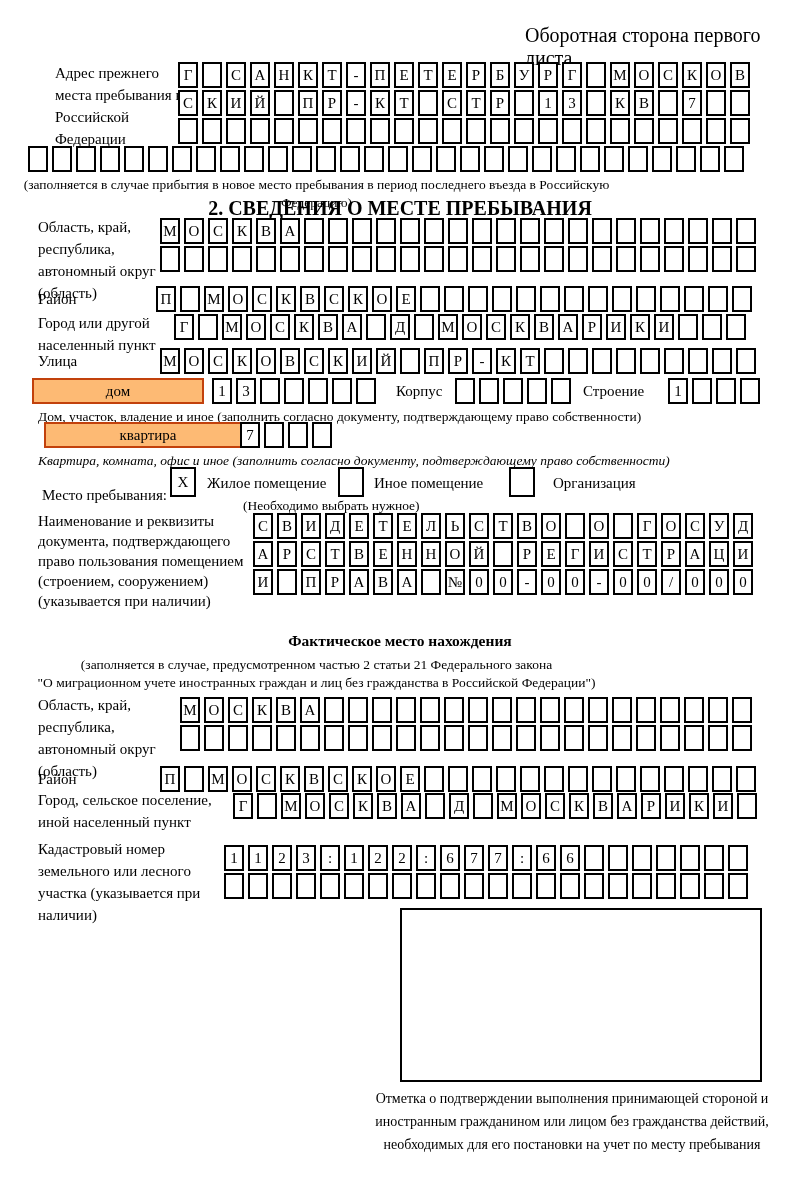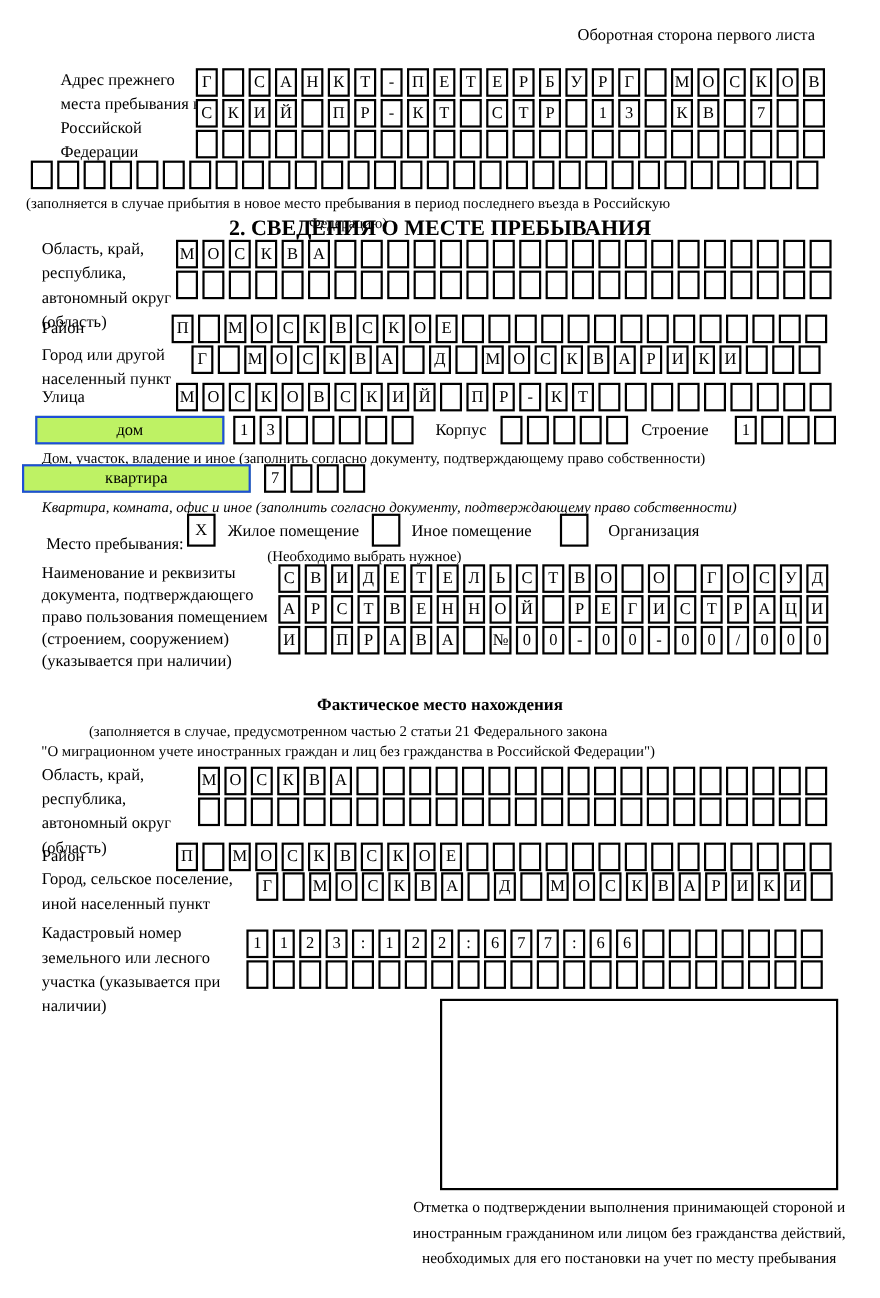--- a/index.html
+++ b/index.html
@@ -7,23 +7,23 @@
         font-family:"Liberation Serif",serif;color:#000;overflow:hidden;}
   .lbl{position:absolute;font-size:15px;line-height:22px;}
   .note{position:absolute;font-size:13.5px;line-height:18px;}
   .center{left:0;width:633px;text-align:center;}
   .title{position:absolute;font-weight:bold;font-size:20px;}
   .cells{position:absolute;display:flex;gap:4px;}
   .cell{box-sizing:border-box;flex:0 0 20px;width:20px;height:26px;border:2px solid #000;
         display:flex;align-items:center;justify-content:center;font-size:15px;line-height:1;
         background:#fff;}
   .checkbox .cell{flex:0 0 26px;width:26px;height:30px;}
-  .labelbox{position:absolute;box-sizing:border-box;border:2px solid #1d4ed8;height:26px;
-        display:flex;align-items:center;justify-content:center;font-size:15px;background:#bef264;}
-  #hdr{position:absolute;top:24px;left:525px;font-size:15px;}
+  .labelbox{position:absolute;box-sizing:border-box;border:2px solid #c2410c;height:26px;
+        display:flex;align-items:center;justify-content:center;font-size:15px;background:#fdba74;}
+  #hdr{position:absolute;top:24px;left:525px;font-size:20px;}
   #prev-lbl{top:62px;left:55px;width:128px;}
   #prev-r1{top:62px;left:178px;}
   #prev-r2{top:90px;left:178px;}
   #prev-r3{top:118px;left:178px;}
   #prev-r4{top:146px;left:28px;}
   #prev-note{top:176px;}
   #s2-title{top:197px;left:0;width:800px;text-align:center;}
   #reg1-lbl{top:216px;left:38px;width:128px;}
   #reg1-r1{top:218px;left:160px;}
   #reg1-r2{top:246px;left:160px;}
@@ -33,21 +33,21 @@
   #city1-r{top:314px;left:174px;}
   #street-lbl{top:350px;left:38px;text-align:right;}
   #street-r{top:348px;left:160px;}
   #house-box{top:378px;left:32px;width:172px;}
   #house-r{top:378px;left:212px;}
   #korpus-lbl{top:380px;left:396px;}
   #korpus-r{top:378px;left:455px;}
   #stroenie-lbl{top:380px;left:583px;}
   #stroenie-r{top:378px;left:668px;}
   #house-note{top:408px;left:38px;}
-  #apt-box{top:422px;left:20px;width:208px;}
+  #apt-box{top:422px;left:44px;width:208px;}
   #apt-r{top:422px;left:240px;}
   #apt-note{top:452px;left:38px;font-style:italic;}
   #stay-lbl{top:484px;left:42px;}
   #stay-cb1{top:467px;left:170px;}
   #stay-opt1{top:472px;left:207px;}
   #stay-cb2{top:467px;left:338px;}
   #stay-opt2{top:472px;left:374px;}
   #stay-cb3{top:467px;left:509px;}
   #stay-opt3{top:472px;left:553px;}
   #stay-note{top:497px;left:243px;}

